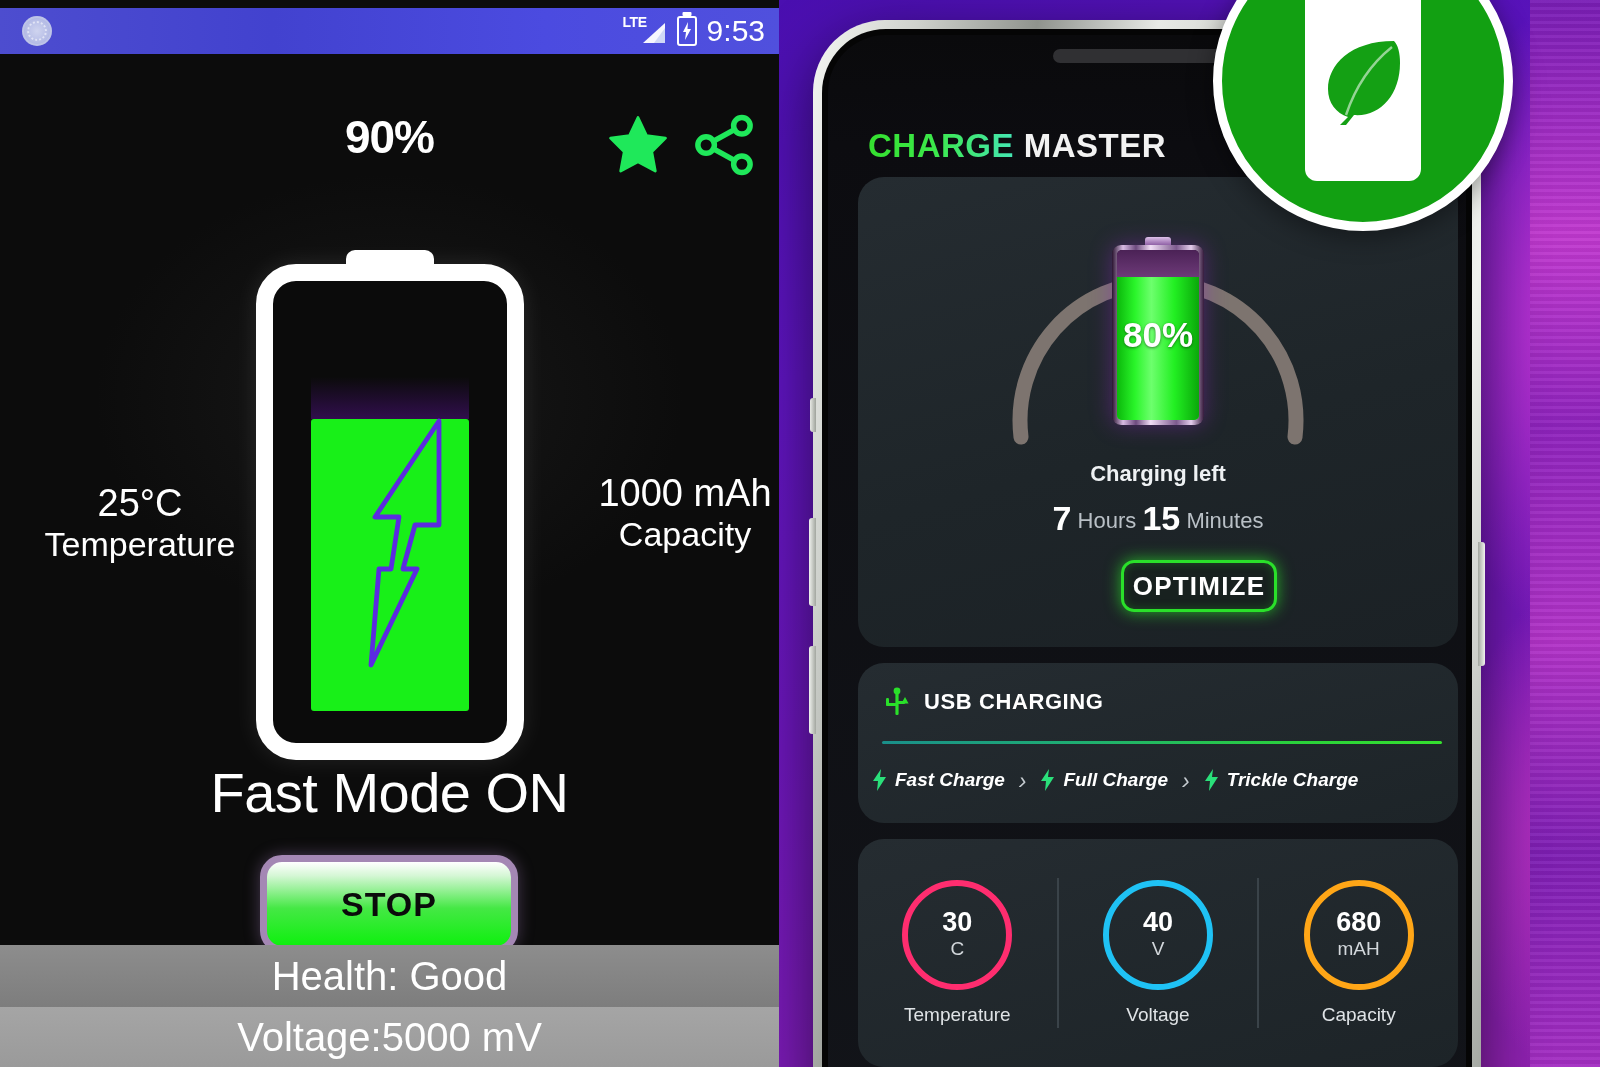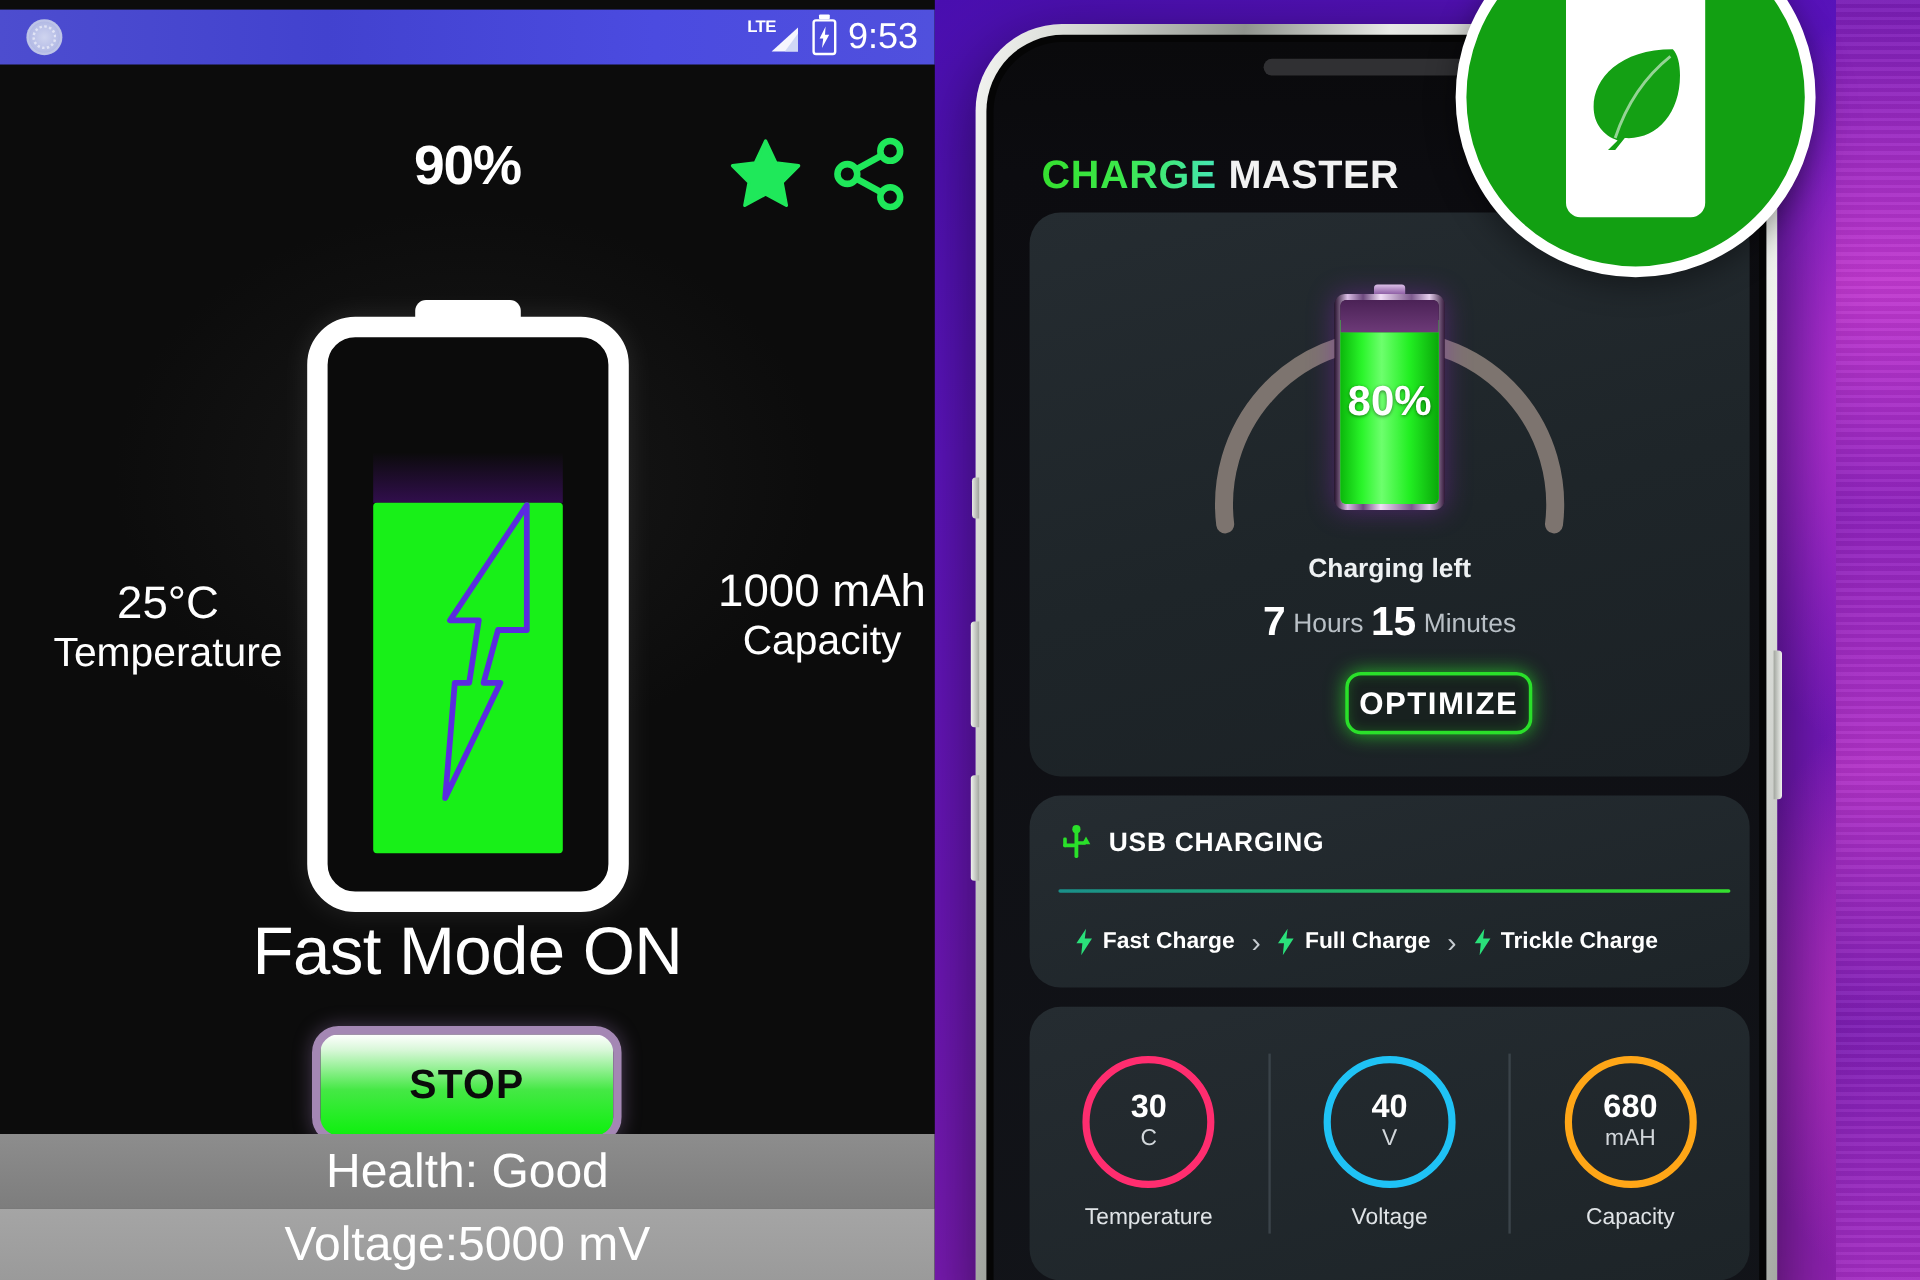--- a/index.html
+++ b/index.html
@@ -211,22 +211,22 @@
     box-shadow:0 0 16px rgba(42,224,42,0.75), inset 0 0 10px rgba(42,224,42,0.25);
     margin-left:41px;
   }
 
   .card-usb { left:30px; top:628px; width:600px; height:160px;
     background:linear-gradient(165deg,#252c31 0%,#1d2428 100%); }
   .usb-head { position:absolute; left:26px; top:24px; display:flex; align-items:center; gap:14px; }
   .usb-label { color:#fff; font-size:22px; font-weight:bold; letter-spacing:0.6px; }
   .usb-line { position:absolute; left:24px; right:16px; top:78px; height:3px;
     background:linear-gradient(90deg,#1a8f8a 0%,#1fae72 35%,#2bd23a 75%,#35e02f 100%); border-radius:2px; }
-  .usb-stages { position:absolute; left:38px; right:10px; top:105px; height:34px;
-    display:flex; align-items:center; gap:0px; }
+  .usb-stages { position:absolute; left:14px; right:10px; top:105px; height:34px;
+    display:flex; align-items:flex-start; gap:0px;font-style:italic; }
   .stage { display:flex; align-items:center; gap:8px; }
   .stage-txt { color:#fff; font-size:19px; font-weight:bold; white-space:nowrap; }
   .chev { color:#c6ccd1; font-size:23px; padding:0 14px; font-weight:300; }
 
   .card-stats { left:30px; top:804px; width:600px; height:228px;
     background:linear-gradient(165deg,#252c31 0%,#1d2428 100%); }
   .stats-row { position:absolute; inset:0; display:flex; align-items:center; }
   .stat-cell { flex:1; display:flex; flex-direction:column; align-items:center; gap:14px; }
   .ring { width:110px; height:110px; border-radius:50%; border:6px solid #ff2d6f;
      display:flex; flex-direction:column; align-items:center; justify-content:center; }

